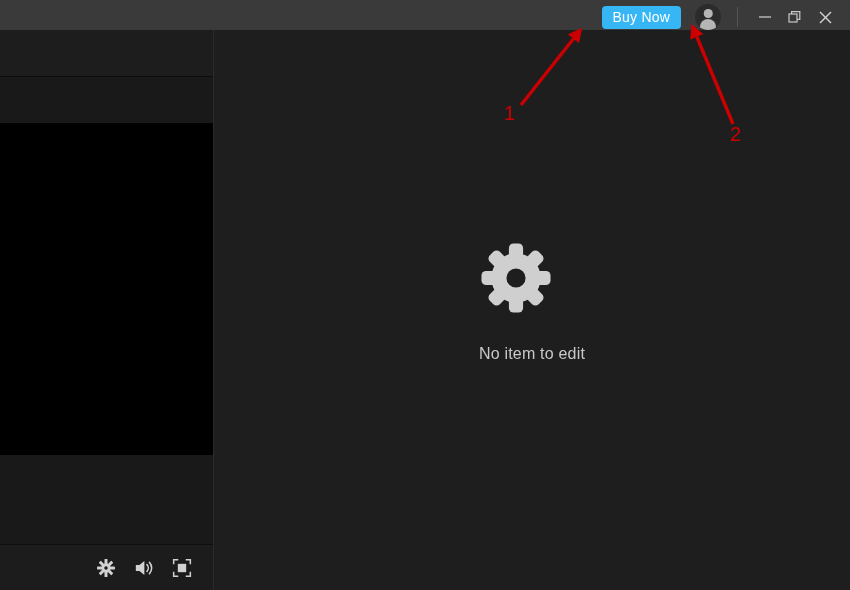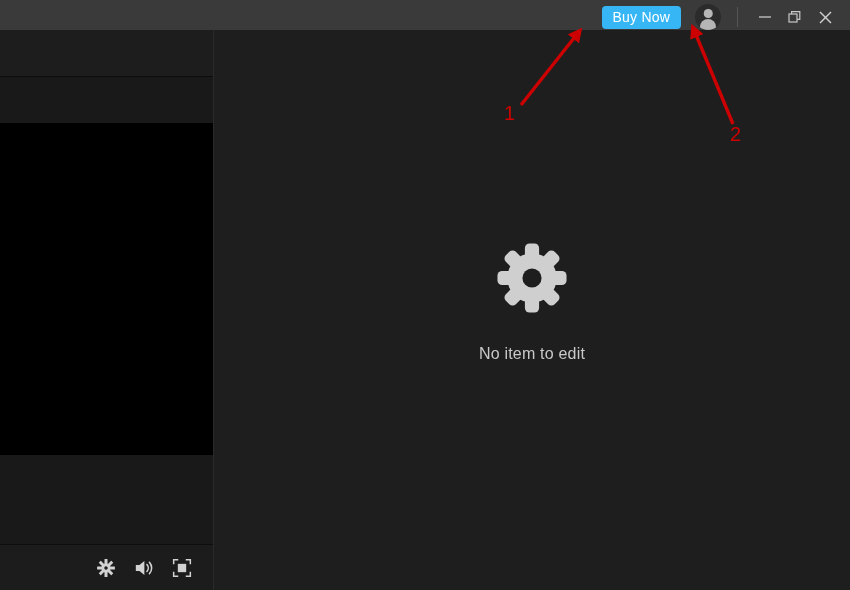--- a/index.html
+++ b/index.html
@@ -180,21 +180,21 @@
     top: 30px; left: 214px; right: 0; bottom: 0;
     background: #1e1e1e;
     display: flex;
     flex-direction: column;
     align-items: center;
     justify-content: center;
   }
   .empty-block {
     display: flex;
     flex-direction: column;
-    align-items: center;
+    align-items: flex-start;
     transform: translateY(-8px);
   }
   .empty-gear { margin-bottom: 26px; }
   .empty-text {
     color: #c9c9c9;
     font-size: 16px;
     font-family: "Liberation Sans", sans-serif;
     letter-spacing: 0.2px;
   }
 

